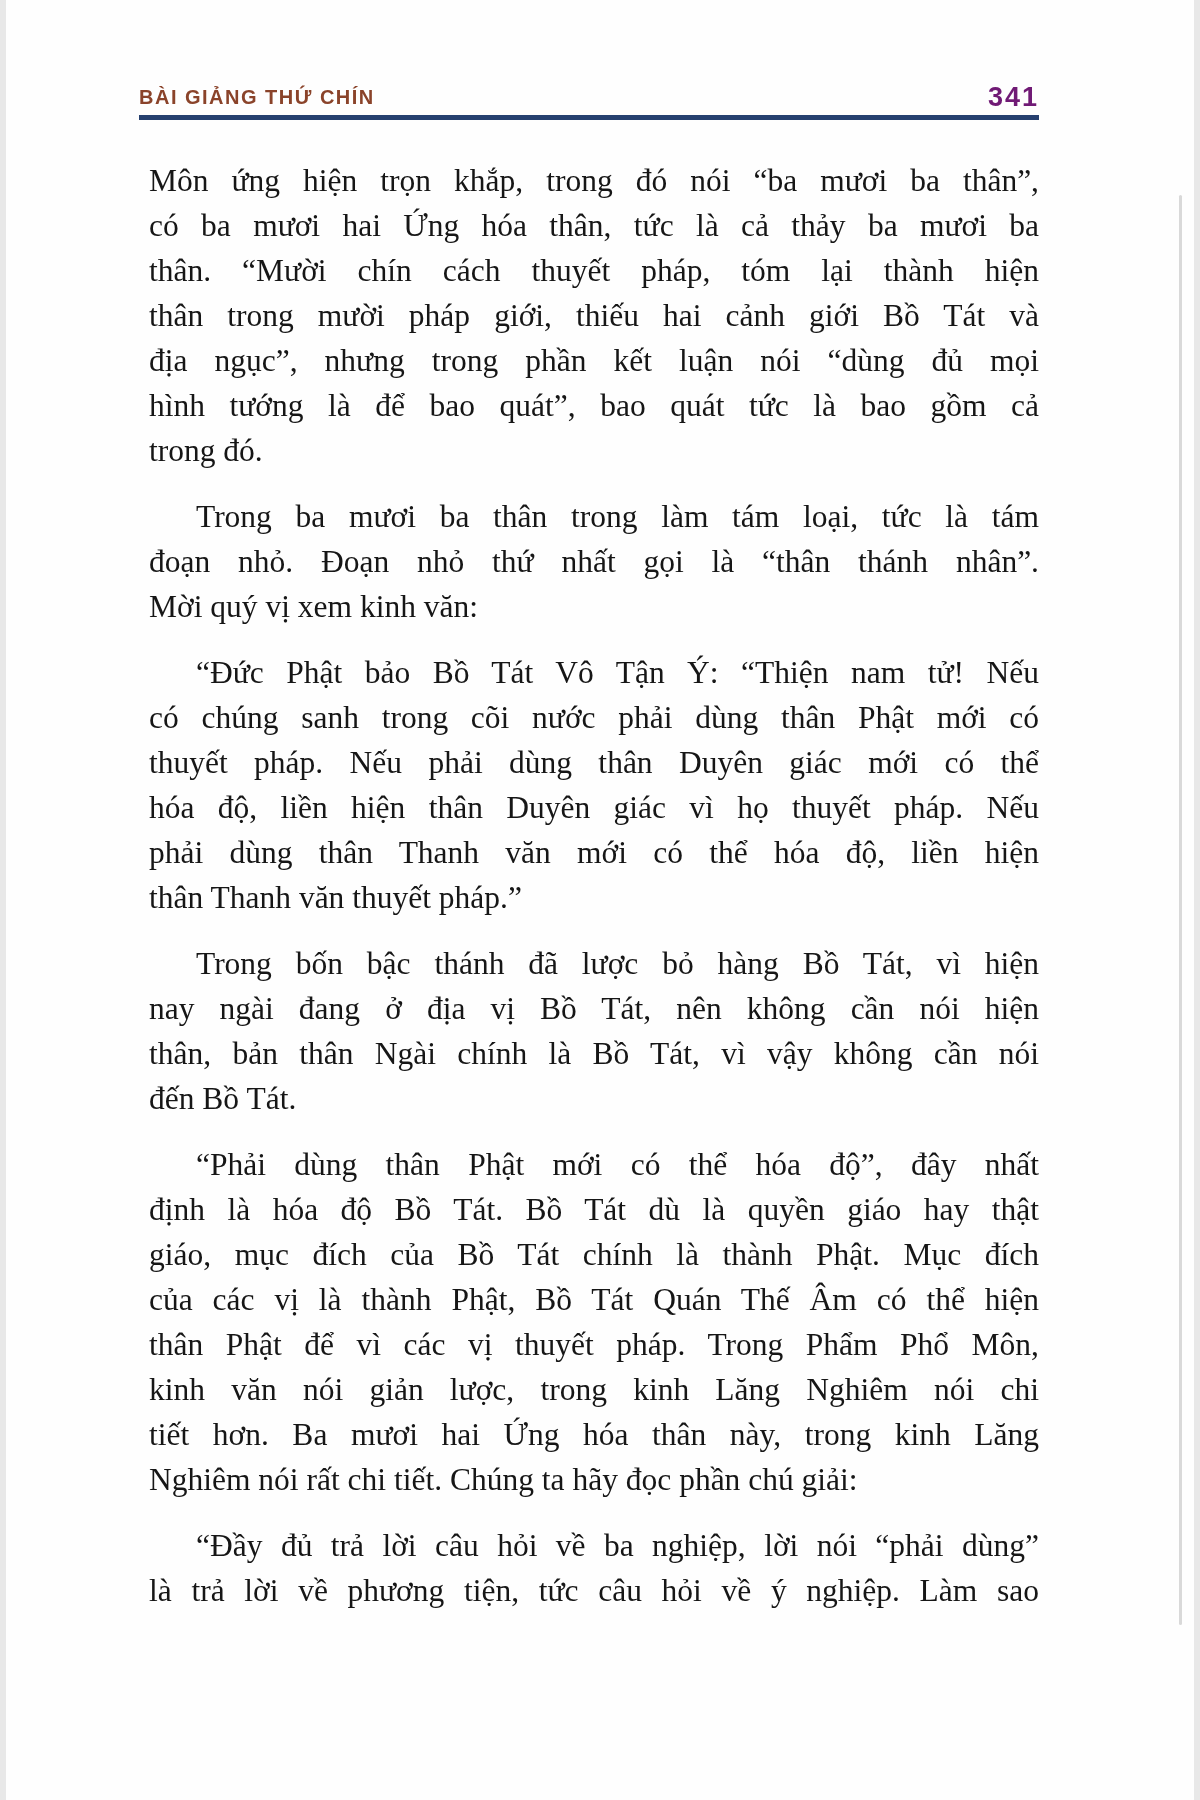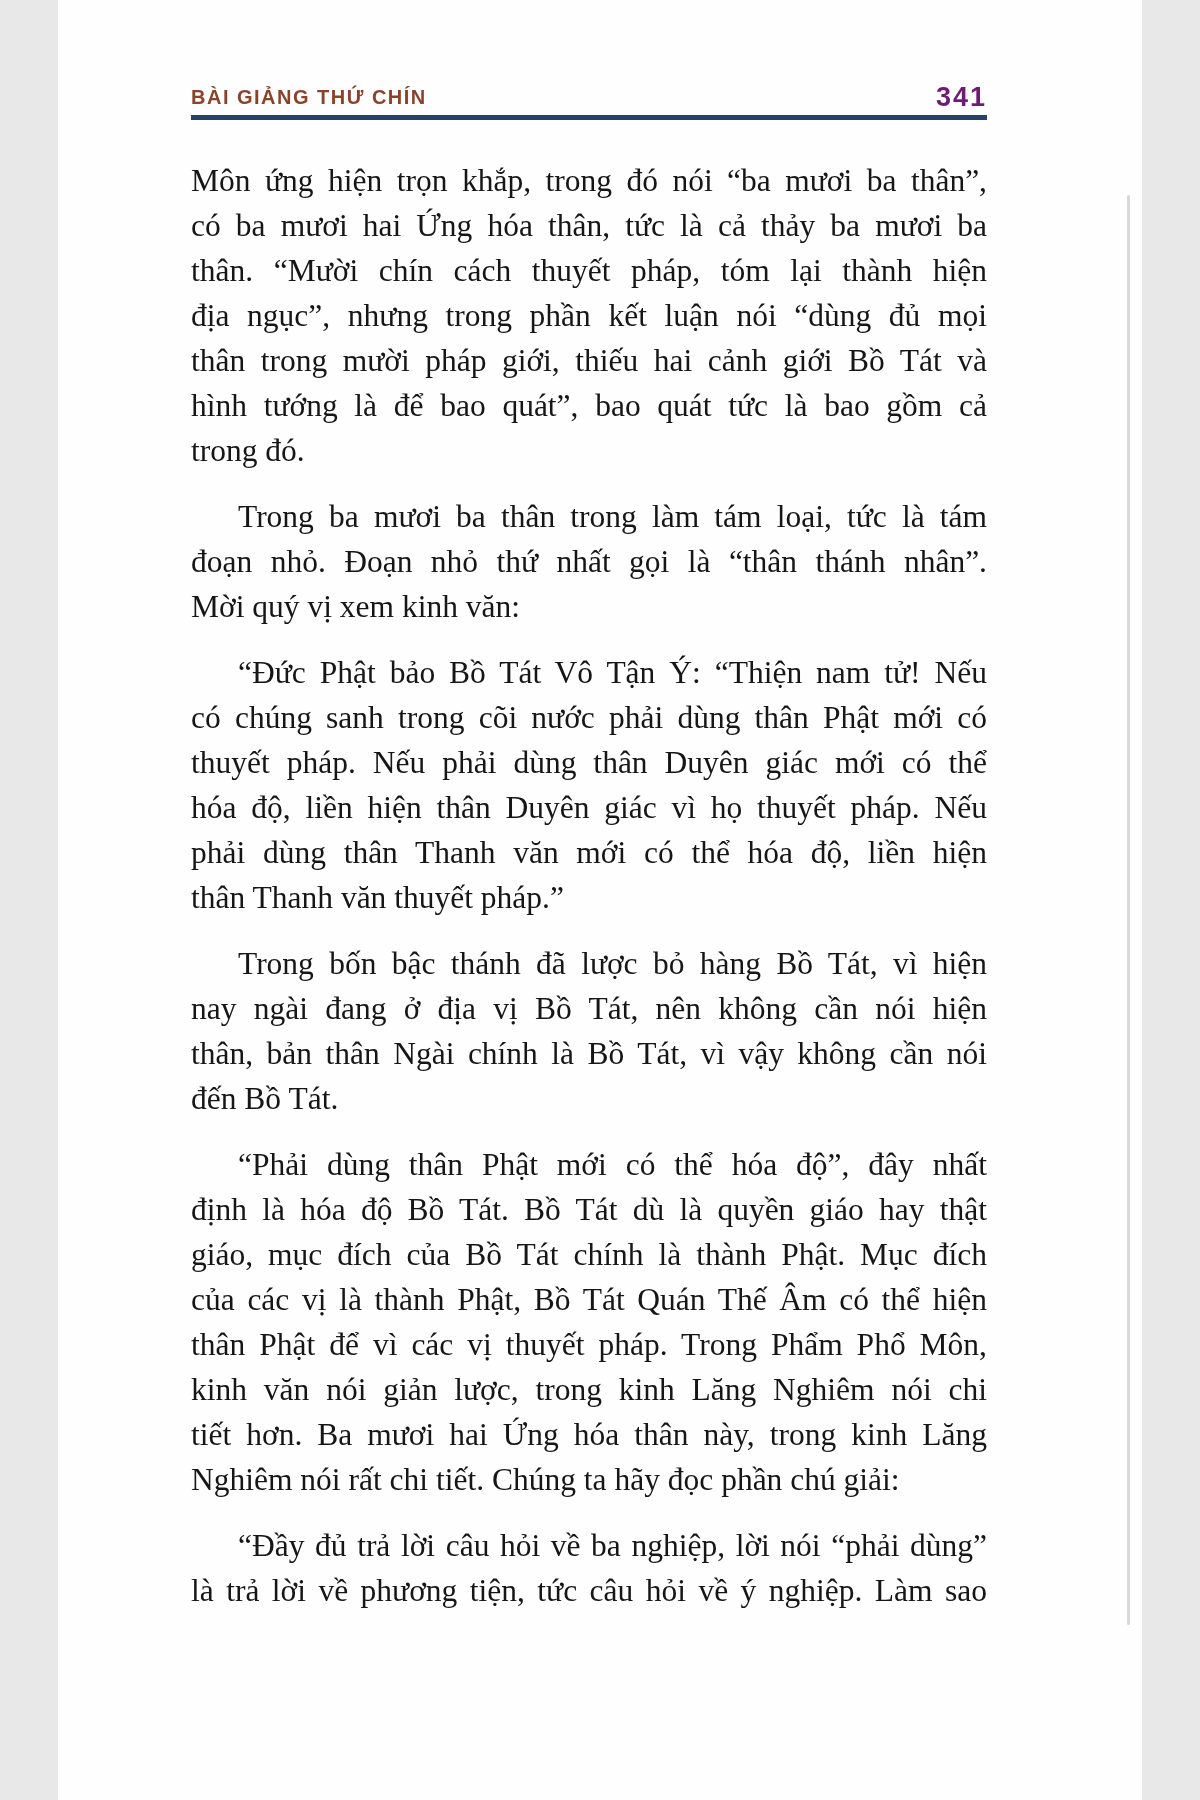--- a/index.html
+++ b/index.html
@@ -2,21 +2,21 @@
 <html lang="vi"><head>
 <meta charset="utf-8">
 <style>
   html, body {
     margin: 0;
     padding: 0;
     background: #e8e8e8;
   }
   .page {
     position: relative;
-    width: 1084px;
+    width: 1188px;
     height: 1800px;
     margin: 0 auto;
     background: #fefefe;
     overflow: hidden;
     font-family: "Liberation Serif", "DejaVu Serif", serif;
     color: #161616;
   }
   
   .header {
     position: absolute;
@@ -50,21 +50,21 @@
   .header-rule {
     height: 5px;
     width: 100%;
     background: #26406f;
     border: none;
     margin: 0;
   }
   
   .text-block {
     position: absolute;
-    left: 133px;
+    left: 143px;
     right: 155px;
     top: 158px;
     font-size: 31.5px;
     line-height: 45px;
   }
   .para { margin-top: 21px; }
   .para:first-child { margin-top: 0; }
   .line {
     text-align: justify;
     text-align-last: justify;
@@ -94,22 +94,22 @@
       <span class="page-number">341</span>
     </div>
     <div class="header-rule"></div>
   </div>
 
   <div class="text-block">
       <div class="para">
         <div class="line">Môn ứng hiện trọn khắp, trong đó nói “ba mươi ba thân”,</div>
         <div class="line">có ba mươi hai Ứng hóa thân, tức là cả thảy ba mươi ba</div>
         <div class="line">thân. “Mười chín cách thuyết pháp, tóm lại thành hiện</div>
+        <div class="line">thân trong mười pháp giới, thiếu hai cảnh giới Bồ Tát và</div>
         <div class="line">địa ngục”, nhưng trong phần kết luận nói “dùng đủ mọi</div>
-        <div class="line">thân trong mười pháp giới, thiếu hai cảnh giới Bồ Tát và</div>
         <div class="line">hình tướng là để bao quát”, bao quát tức là bao gồm cả</div>
         <div class="line last">trong đó.</div>
       </div>
       <div class="para">
         <div class="line indent">Trong ba mươi ba thân trong làm tám loại, tức là tám</div>
         <div class="line">đoạn nhỏ. Đoạn nhỏ thứ nhất gọi là “thân thánh nhân”.</div>
         <div class="line last">Mời quý vị xem kinh văn:</div>
       </div>
       <div class="para">
         <div class="line indent">“Đức Phật bảo Bồ Tát Vô Tận Ý: “Thiện nam tử! Nếu</div>

